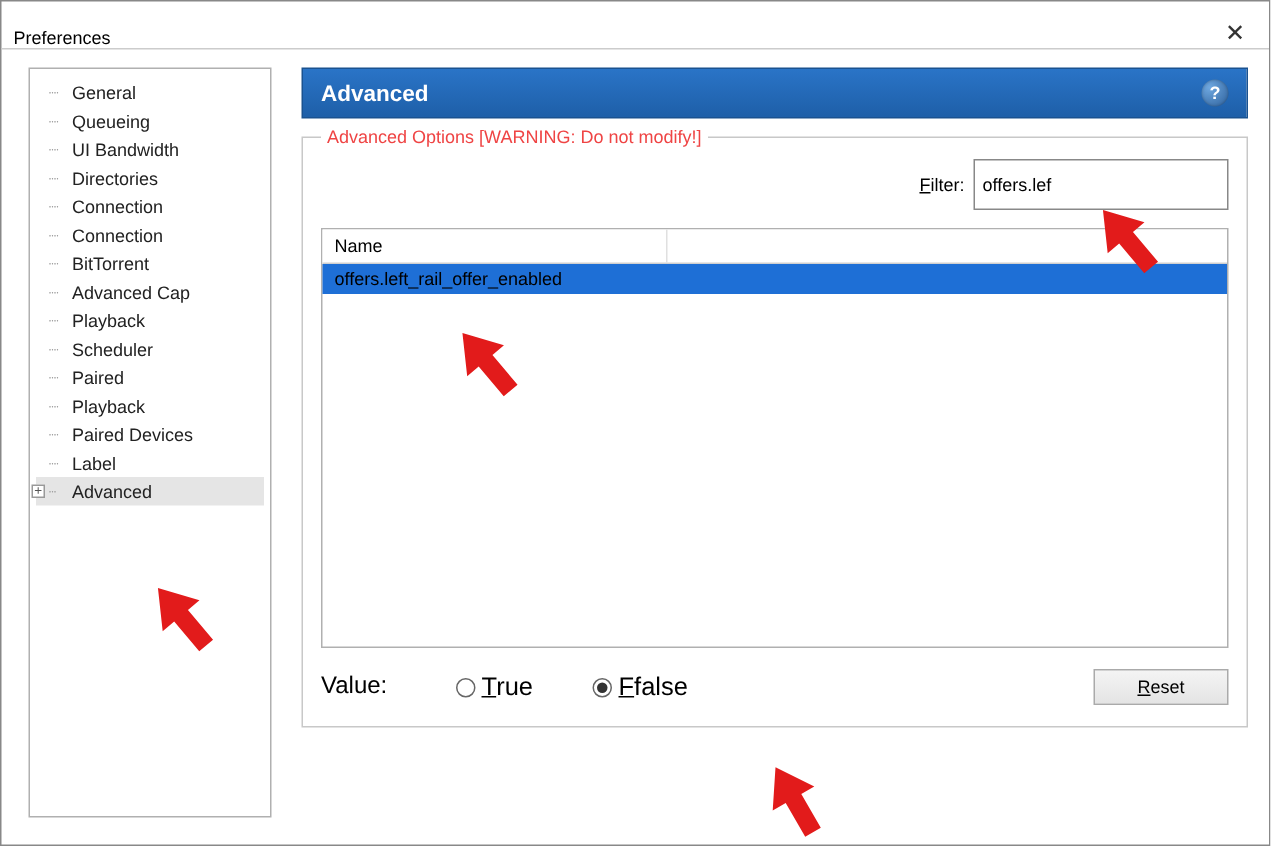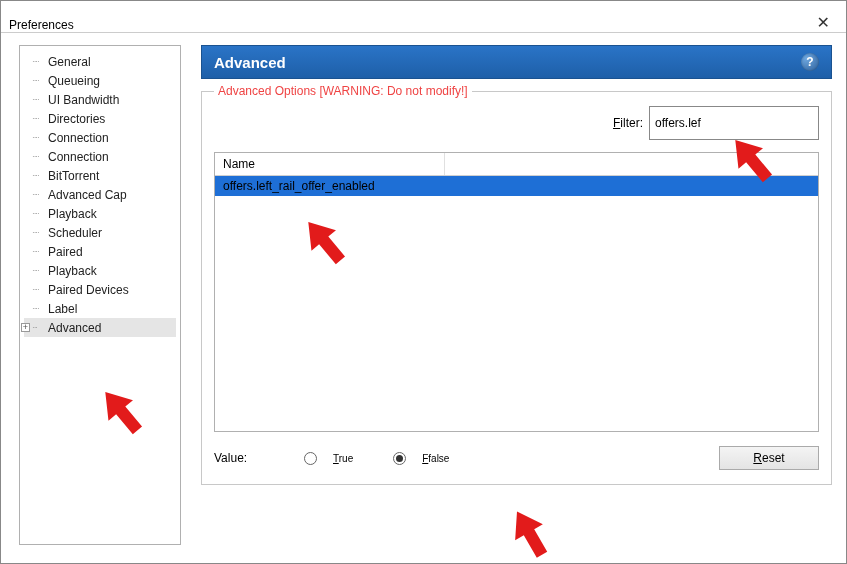--- a/index.html
+++ b/index.html
@@ -180,26 +180,26 @@
       font-size: 12px;
       overflow: hidden;
       white-space: nowrap;
     }
     .value-row {
       display: flex;
       align-items: center;
       margin-top: 14px;
       gap: 40px;
     }
-    .value-label { font-size: 12px; width: 50px;}
+    .value-label { font-size: 16px; width: 50px;}
     .radio-wrap {
       display: flex;
       align-items: center;
-      gap: 16px;
-      font-size: 10px;
+      gap: 4px;
+      font-size: 17px;
     }
     .radio-wrap .ul { text-decoration: underline; }
     .radio {
       width: 13px;
       height: 13px;
       border: 1px solid #666;
       border-radius: 50%;
       display: inline-flex;
       align-items: center;
       justify-content: center;
@@ -207,21 +207,21 @@
     }
     .radio.checked::after {
       content: "";
       width: 7px;
       height: 7px;
       border-radius: 50%;
       background: #333;
     }
     .spacer-flex { flex: 1; }
     .reset-btn {
-      width: 100px;
+      width: 90px;
       height: 24px;
       border: 1px solid #aaa;
       background: linear-gradient(#f4f4f4, #e4e4e4);
       font-size: 12px;
       font-family: inherit;
       cursor: default;
     }
     .reset-btn .ul { text-decoration: underline; }
     
     .arrow {

